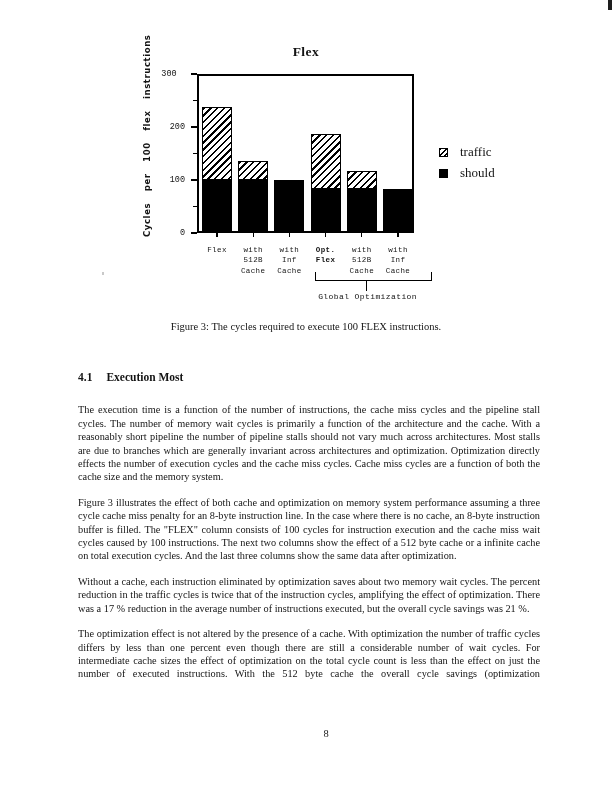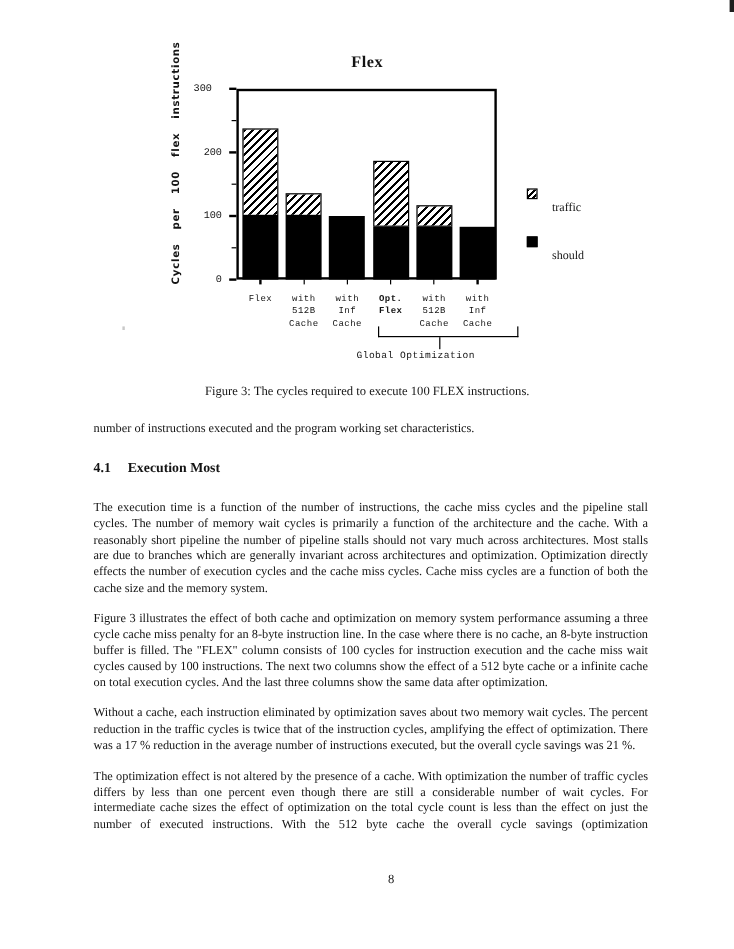--- a/index.html
+++ b/index.html
@@ -35,25 +35,25 @@
     background:repeating-linear-gradient(135deg,#000 0px,#000 1.7px,#fff 1.7px,#fff 4.8px);
   }
   .xcat{position:absolute;width:54px;text-align:center;
     font-family:"Liberation Mono",monospace;font-size:7.5px;line-height:10.4px;
     letter-spacing:0.4px;}
   #legend{position:absolute;left:439px;top:144px;}
   .legend-row{display:flex;align-items:center;margin-bottom:5px;}
   .swatch{width:9px;height:9px;border:1px solid #000;margin-right:12px;flex:none;}
   .swatch.hatch{background:repeating-linear-gradient(135deg,#000 0px,#000 1.4px,#fff 1.4px,#fff 3.6px);}
   .swatch.black{background:#000;}
-  .legend-label{font-size:10px;margin-top:24px;}
+  .legend-label{font-size:13px;}
   #bracket{position:absolute;left:315px;top:272px;width:117px;height:9px;
     border-left:1.3px solid #000;border-right:1.3px solid #000;border-bottom:1.3px solid #000;}
   #bracket-stem{position:absolute;left:366px;top:281px;width:1.3px;height:10px;background:#000;}
-  #bracket-label{position:absolute;left:297px;top:292px;width:120px;text-align:left;
+  #bracket-label{position:absolute;left:297px;top:292px;width:120px;text-align:right;
     font-family:"Liberation Mono",monospace;font-size:8px;letter-spacing:0.4px;white-space:nowrap;}
 
   
   #figure-caption{position:absolute;left:0;top:321px;width:612px;text-align:center;
     font-size:10.5px;}
   #text-block{position:absolute;left:78px;top:351px;width:462px;
     font-size:10.3px;line-height:13.4px;text-align:justify;}
   #intro-line{margin:0;}
   #section-heading{margin:20px 0 19px 0;font-weight:bold;font-size:11.5px;}
   #section-heading .sec-num{margin-right:14px;}
@@ -138,21 +138,20 @@
     <div class="xcat" style="left: 371px; top: 245px;">
       <div>with</div>
       <div>Inf</div>
       <div>Cache</div>
     </div>
   </div>
 
 <div id="figure-caption">Figure 3: The cycles required to execute 100 FLEX instructions.</div>
 
 <div id="text-block">
-  <p id="intro-line">number of instructions executed and the program working set characteristics.</p>
   <div id="section-heading">
     <span class="sec-num">4.1</span><span>Execution Most</span>
   </div>
   <p class="para">The execution time is a function of the number of instructions, the cache miss cycles and the pipeline stall cycles.  The number of memory wait cycles is primarily a function of the architecture and the cache. With a reasonably short pipeline the number of pipeline stalls should not vary much across architectures. Most stalls are due to branches which are generally invariant across architectures and optimization. Optimization directly effects the number of execution cycles and the cache miss cycles.  Cache miss cycles are a function of both the cache size and the memory system.</p>
   <p class="para">Figure 3 illustrates the effect of both cache and optimization on memory system performance assuming a three cycle cache miss penalty for an 8-byte instruction line.  In the case where there is no cache, an 8-byte instruction buffer is filled.  The "FLEX" column consists of 100 cycles for instruction execution and the cache miss wait cycles caused by 100 instructions.  The next two columns show the effect of a 512 byte cache or a infinite cache on total execution cycles.  And the last three columns show the same data after optimization.</p>
   <p class="para">Without a cache, each instruction eliminated by optimization saves about two memory wait cycles.  The percent reduction in the traffic cycles is twice that of the instruction cycles, amplifying the effect of optimization. There was a 17 % reduction in the average number of instructions executed, but the overall cycle savings was 21 %.</p>
   <p class="para cont">The optimization effect is not altered by the presence of a cache.  With optimization the number of traffic cycles differs by less than one percent even though there are still a considerable number of wait cycles. For intermediate cache sizes the effect of optimization on the total cycle count is less than the effect on just the number of executed instructions. With the 512 byte cache the overall cycle savings (optimization</p>
 </div>
 
 <div id="page-number">8</div>

